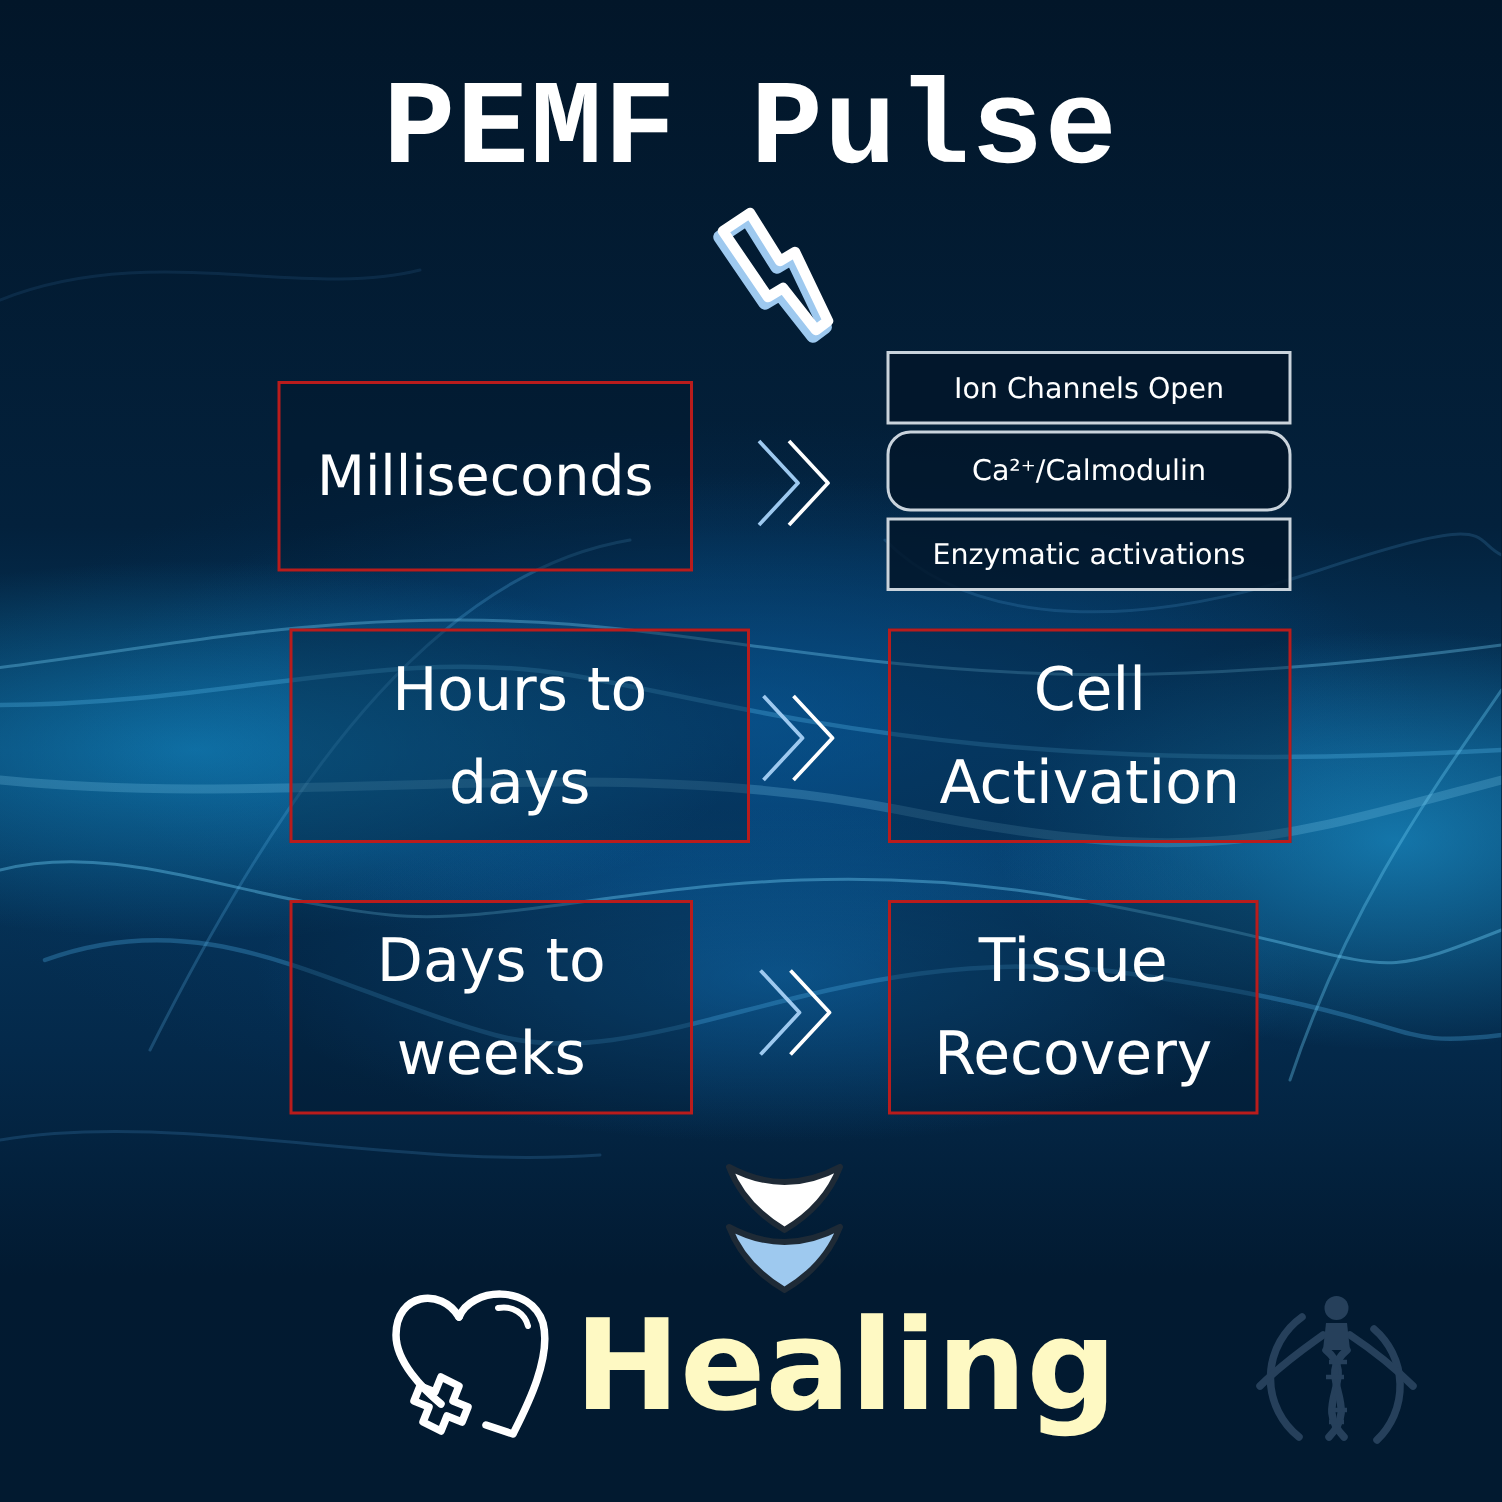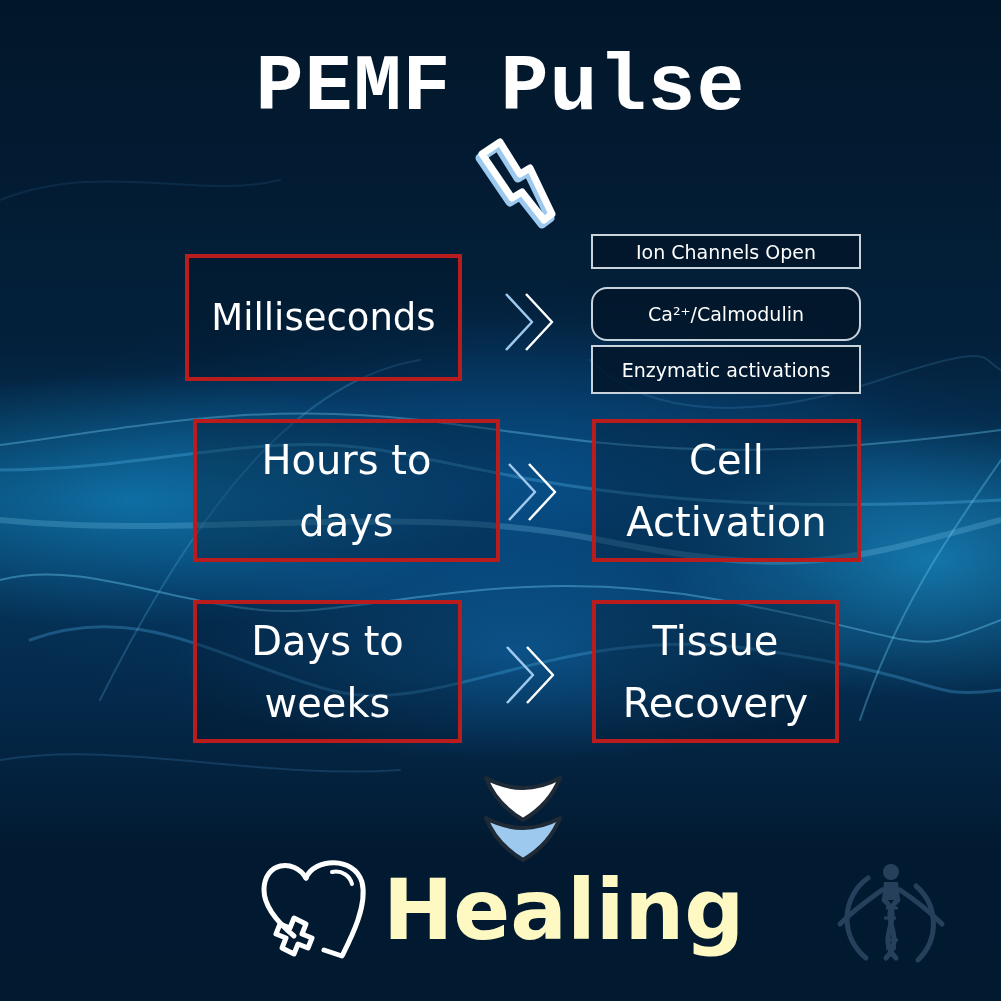--- a/index.html
+++ b/index.html
@@ -21,21 +21,21 @@
   .wisps { position: absolute; inset: 0; }
 
   .title {
     position: absolute; left: 0; width: 100%; top: 42px; text-align: center;
     color: #ffffff; font-weight: bold; font-size: 80px; letter-spacing: 1px;
     font-family: Liberation Mono, monospace;
   }
   .bolt { position: absolute; left: 470px; top: 132px; width: 100px; height: 100px; }
 
   .box {
-    position: absolute; box-sizing: border-box; border: 4px solid #b91c1c;
+    position: absolute; box-sizing: border-box; border: 2px solid #b91c1c;
     color: #ffffff; display: flex; align-items: center; justify-content: center;
     text-align: center; background: rgba(2,24,44,0.35);
     font-family: "DejaVu Sans", sans-serif;
   }
   .box span { display: block; }
   .lg { font-size: 40px; line-height: 62px; }
   .lg.ms { font-size: 37px; line-height: 58px; }
   .sm { font-size: 19px; border-width: 2px; background: rgba(2,22,42,0.85); border-color: #c9d3dc; }
 
   .chev { position: absolute; width: 56px; height: 64px; }
@@ -78,21 +78,21 @@
 
 <div class="box" style="left:185px;top:254px;width:277px;height:127px;">
   <div class="lg ms">
     <span>Milliseconds</span>
   </div>
 </div>
 <svg class="chev" style="left:502px;top:290px;" viewBox="0 0 56 64">
   <polyline points="4,4 30,32 4,60" fill="none" stroke="#9ec9ef" stroke-width="2.5" stroke-linejoin="round"></polyline>
   <polyline points="24,4 50,32 24,60" fill="none" stroke="#ffffff" stroke-width="2.5" stroke-linejoin="round"></polyline>
 </svg>
-<div class="box sm" style="left:591px;top:234px;width:270px;height:35px;">
+<div class="box sm" style="left:591px;top:234px;width:270px;height:49px;">
   <span>Ion Channels Open</span>
 </div>
 <div class="box sm" style="left:591px;top:287px;width:270px;height:54px;border-radius:16px;">
   <span>Ca²⁺/Calmodulin</span>
 </div>
 <div class="box sm" style="left:591px;top:345px;width:270px;height:49px;">
   <span>Enzymatic activations</span>
 </div>
 
 <div class="box" style="left:193px;top:419px;width:307px;height:143px;">

